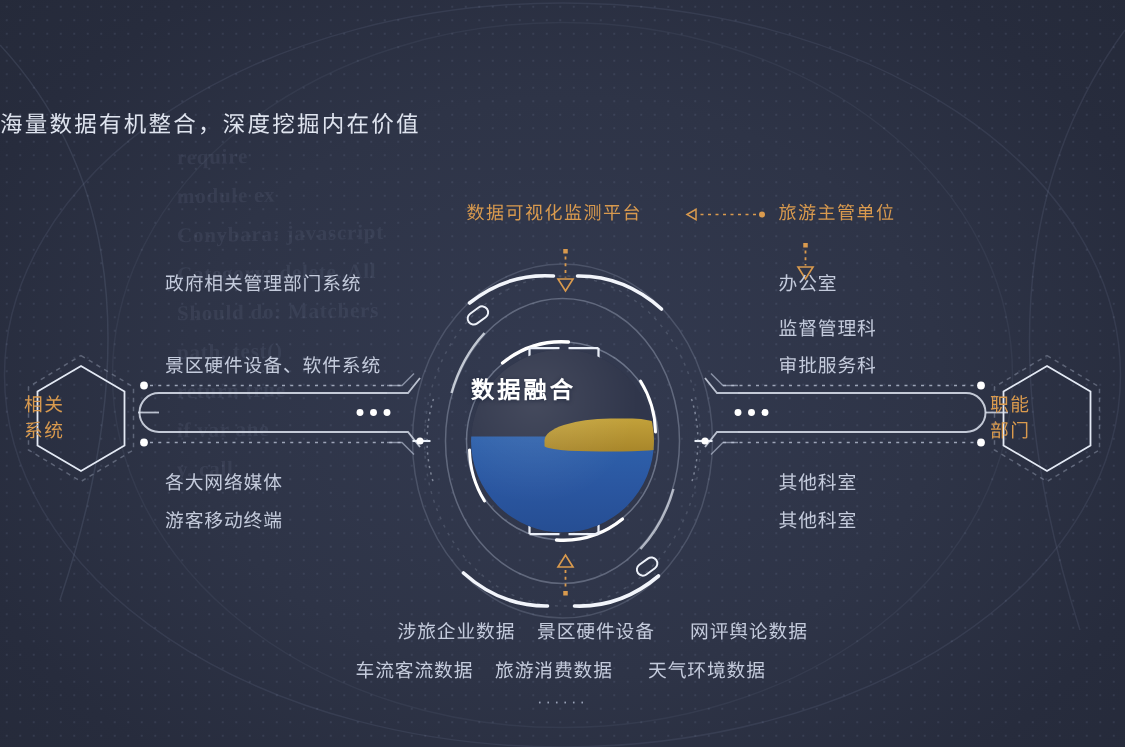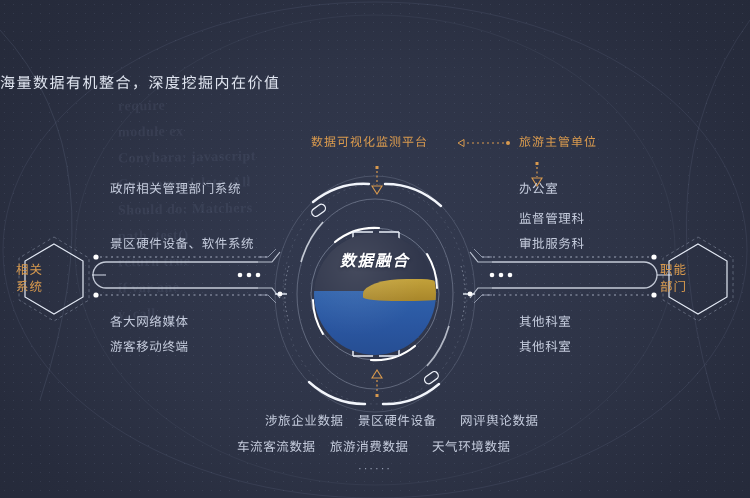--- a/index.html
+++ b/index.html
@@ -92,24 +92,23 @@
     position:absolute;left:40%;right:-12%;top:46px;height:22px;
     background:linear-gradient(180deg,#c2a13a 0%,#a8862a 100%);
     border-radius:60% 40% 50% 50%/80% 90% 30% 20%;
   }
   #sphere .gloss{
     position:absolute;inset:0;border-radius:50%;
     background:radial-gradient(circle at 35% 28%, rgba(255,255,255,.10), rgba(255,255,255,0) 58%);
   }
   #sphere-label{
     position:absolute;left:314px;top:249px;width:122px;
-    text-align:center;font-size:15.5px;font-weight:bold;color:#ffffff;
+    text-align:left;font-size:15.5px;font-weight:bold;color:#ffffff;
     line-height:24px;letter-spacing:2px;
     text-shadow:0 1px 3px rgba(10,18,40,.55);
-    font-style:italic;
   }
 
   
   .tri{position:absolute;width:14px;height:30px;}
 
   
   .bottomitem{position:absolute;font-size:12.5px;color:#c4cbdc;letter-spacing:.6px;white-space:nowrap;}
   .bc1{left:237px;} .bc2{left:330px;} .bc3{left:432px;}
   .br1{top:410px;margin-left:28px;} .br2{top:436px;}
   #bottom-ellipsis{

